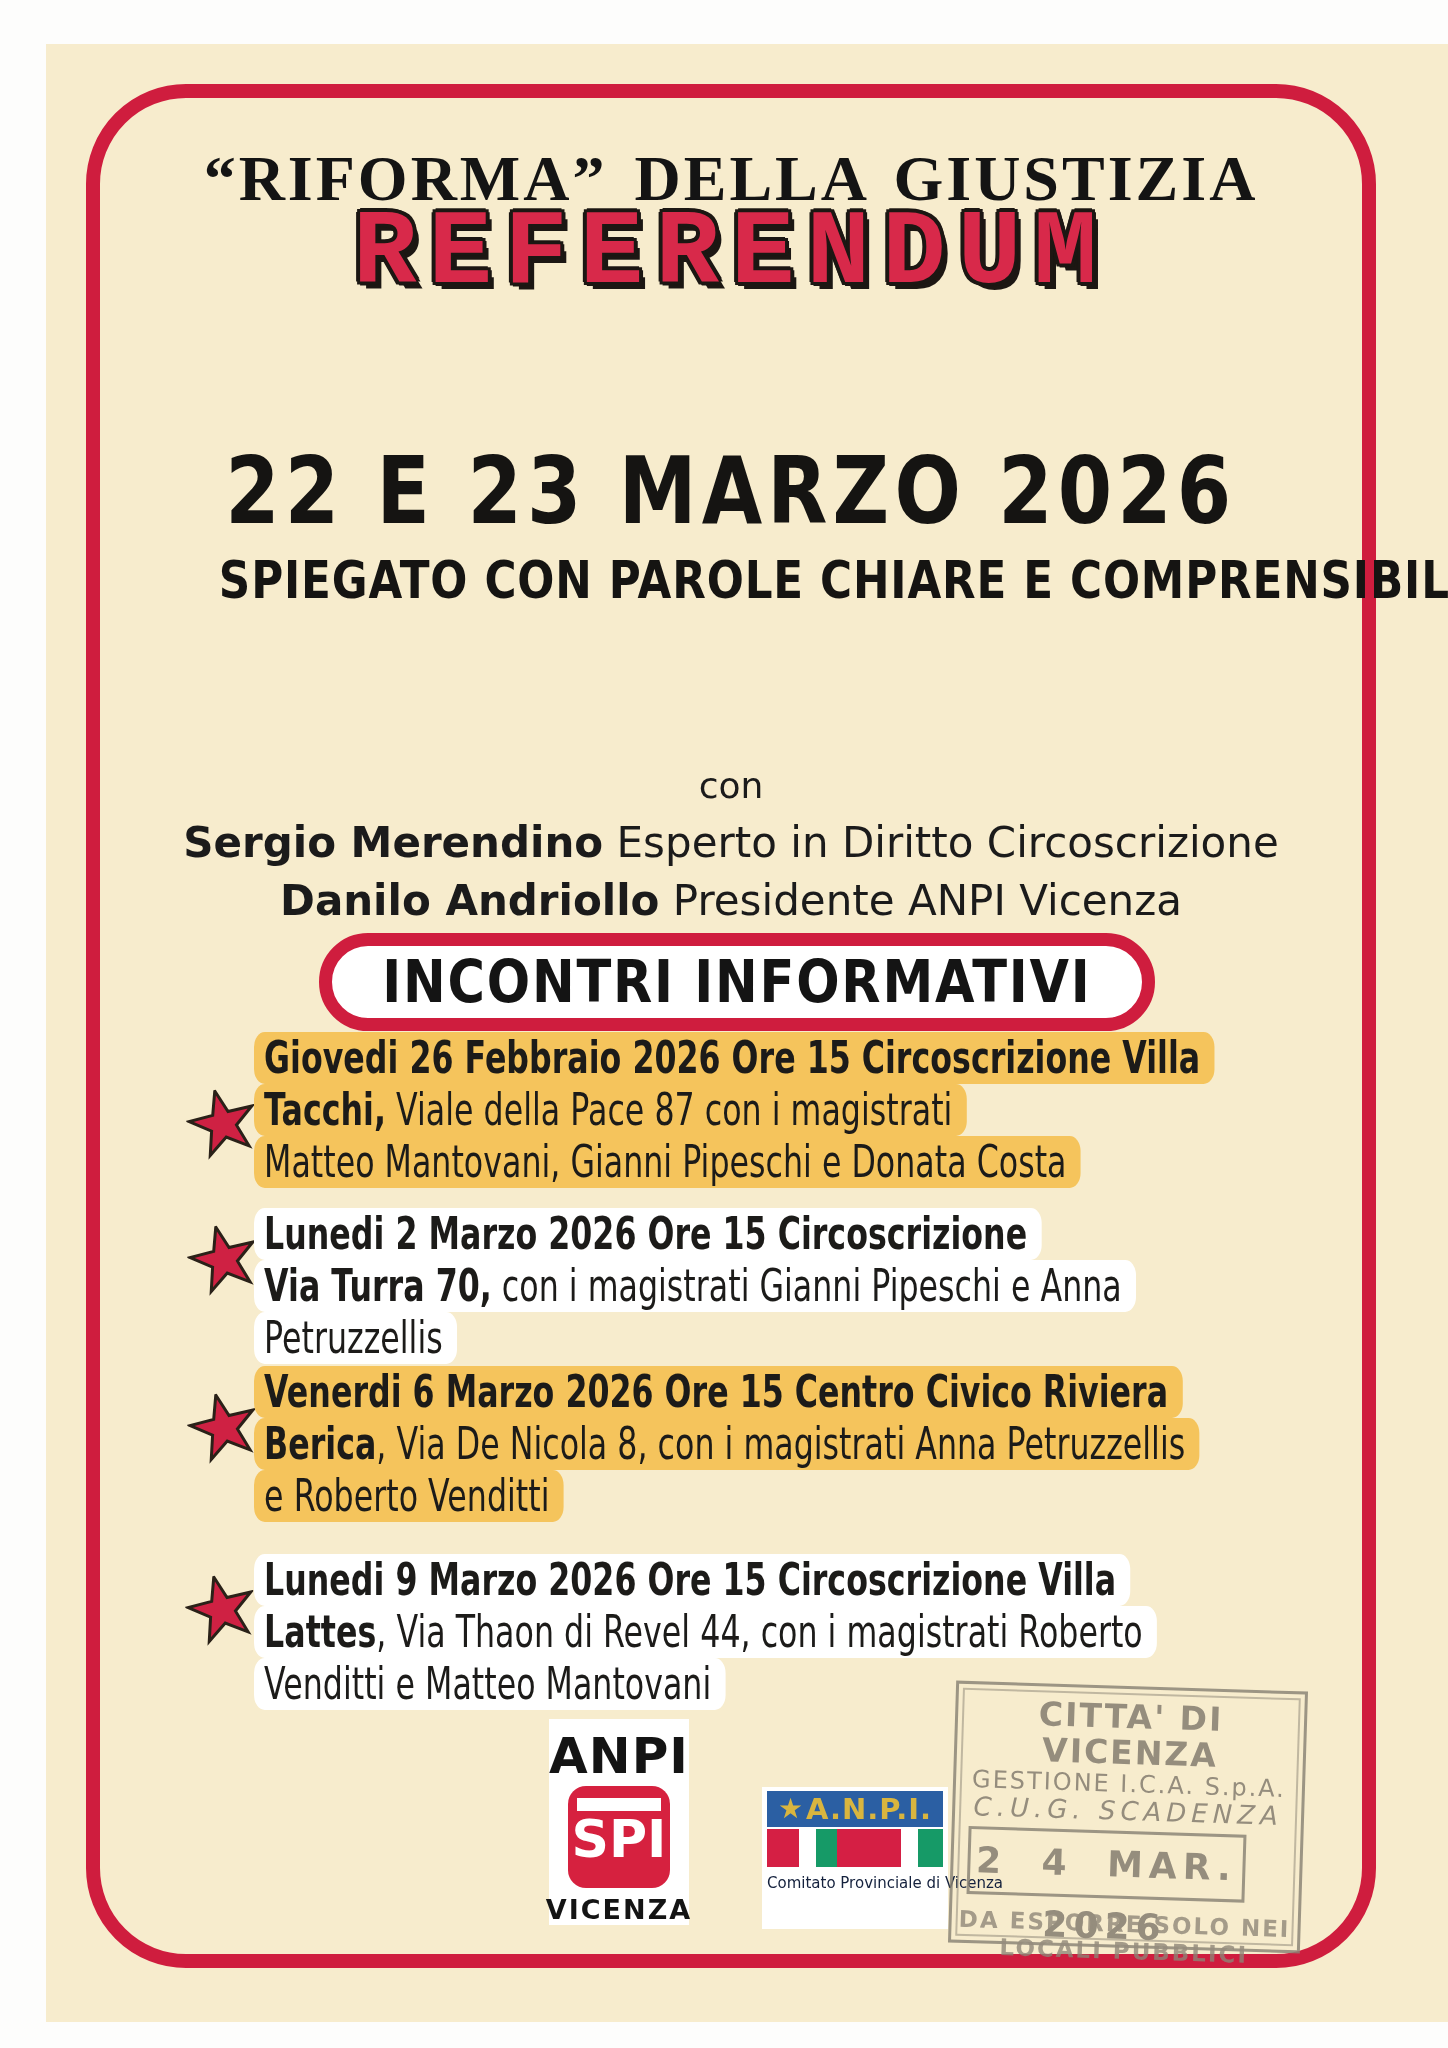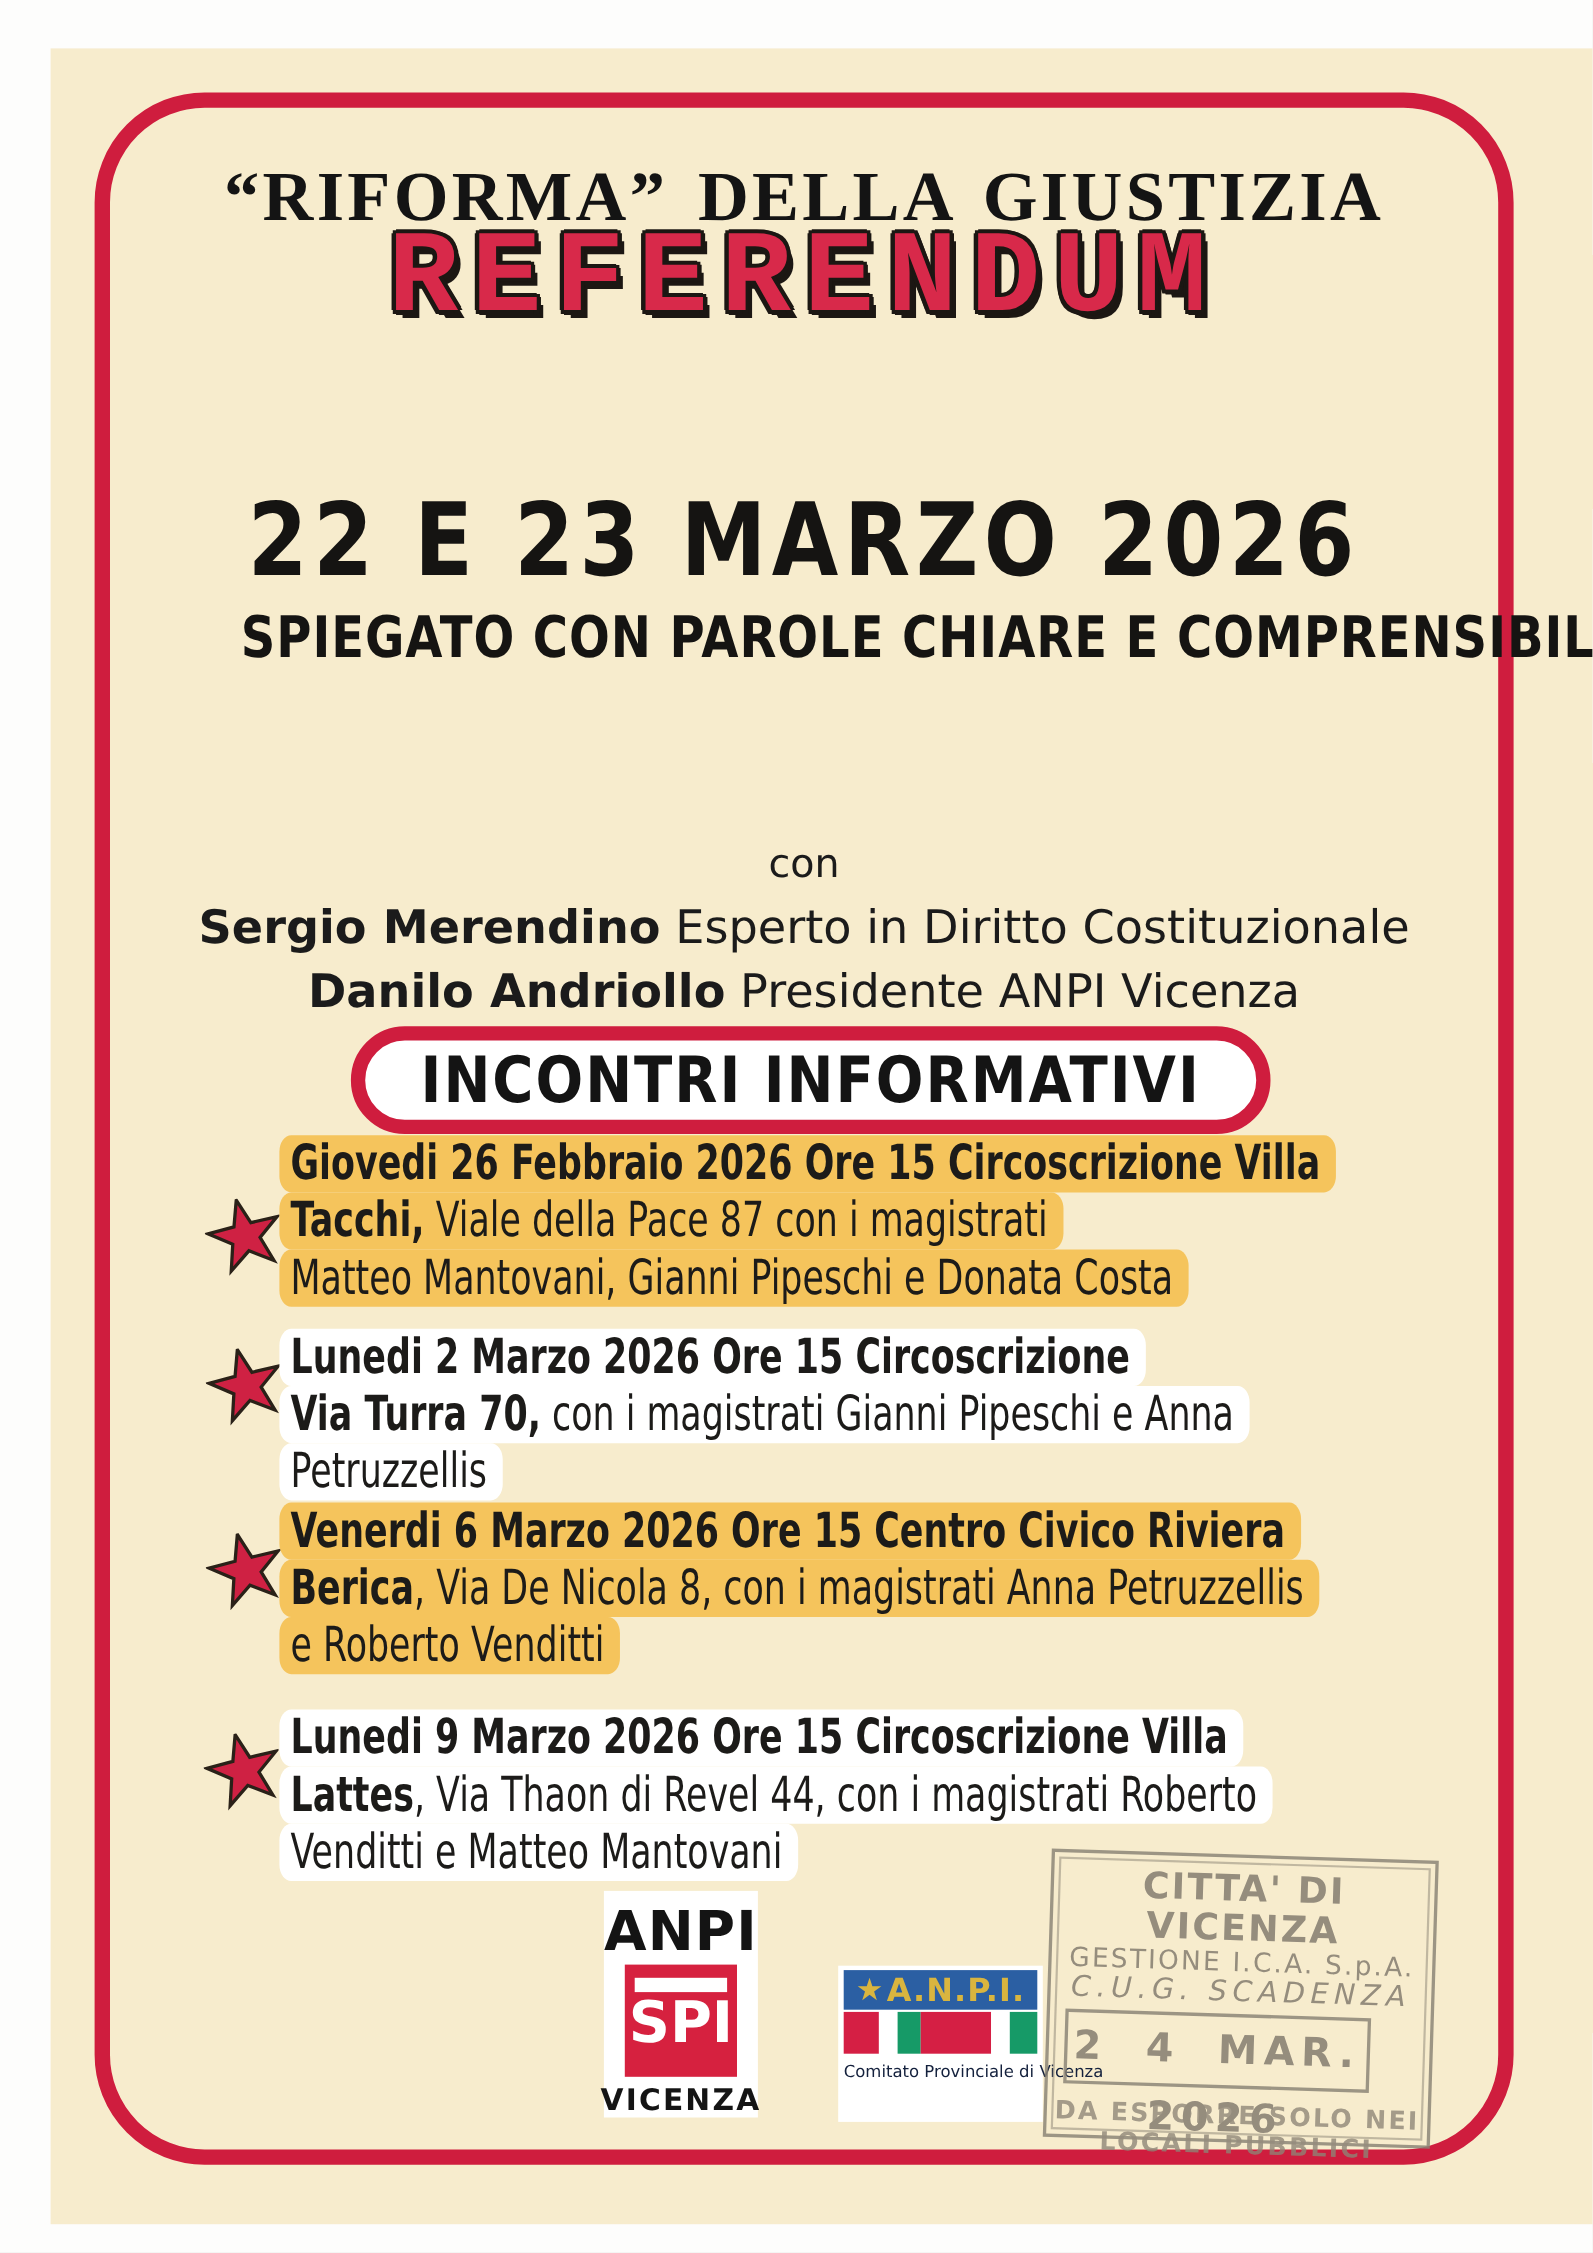--- a/index.html
+++ b/index.html
@@ -47,21 +47,21 @@
   .event .hl b{font-weight:bold;}
   .hl-yellow .hl{background:#f5c45c;}
   .hl-white  .hl{background:#ffffff;}
 
   .star{position:absolute;width:70px;height:70px;}
   .star svg{display:block;transform:rotate(-14deg);}
 
   .cgil-box{position:absolute;left:549px;top:1719px;width:140px;height:206px;background:#fff;
             display:flex;flex-direction:column;align-items:center;}
   .cgil-word{font-weight:bold;font-size:50px;line-height:50px;letter-spacing:1px;color:#141414;margin-top:12px;}
-  .spi-box{width:102px;height:116px;background:#d6213f;margin-top:5px;}
+  .spi-box{width:102px;height:116px;background:#d6213f;margin-top:5px;border-radius:18px;}
   .spi-bar{width:84px;height:13px;background:#fff;margin:12px auto 0;}
   .spi-word{color:#fff;font-weight:bold;font-size:52px;line-height:56px;text-align:center;}
   .cgil-city{font-weight:bold;font-size:27px;letter-spacing:2px;color:#141414;margin-top:6px;}
 
   .anpi-box{position:absolute;left:762px;top:1787px;width:186px;height:142px;background:#fff;
             box-sizing:border-box;padding:4px 5px;}
   .anpi-bar{height:36px;background:#2b5fa3;display:flex;align-items:center;justify-content:center;}
   .anpi-star{color:#d9b53f;font-size:28px;line-height:28px;margin-right:3px;}
   .anpi-word{color:#d9b53f;font-weight:bold;font-size:29px;letter-spacing:1px;}
   .anpi-ribbon{height:38px;margin-top:2px;display:flex;}
@@ -99,21 +99,21 @@
   </div>
 
   <div class="center-col tagline">
     <span>SPIEGATO CON PAROLE CHIARE E COMPRENSIBILI</span>
   </div>
 
 
   <div class="center-col with-label">con</div>
 
   <div class="center-col speakers">
-    <div><b>Sergio Merendino</b><span> Esperto in Diritto Costituzionale</span></div>
+    <div><b>Sergio Merendino</b><span> Esperto in Diritto Circoscrizione</span></div>
     <div><b>Danilo Andriollo</b><span> Presidente ANPI Vicenza</span></div>
   </div>
 
   <div class="badge-pill">
     <span class="txt">INCONTRI INFORMATIVI</span>
   </div>
 
   <div class="star" style="left:188px;top:1089px;">
     <svg width="70" height="70" viewBox="0 0 70 70">
         <polygon points="35,1 42.9,24.1 67.3,24.5 47.8,39.2 55,62.5 35,48.5 15,62.5 22.2,39.2 2.7,24.5 27.1,24.1" fill="#cf2143" stroke="#2a2118" stroke-width="3"></polygon>

